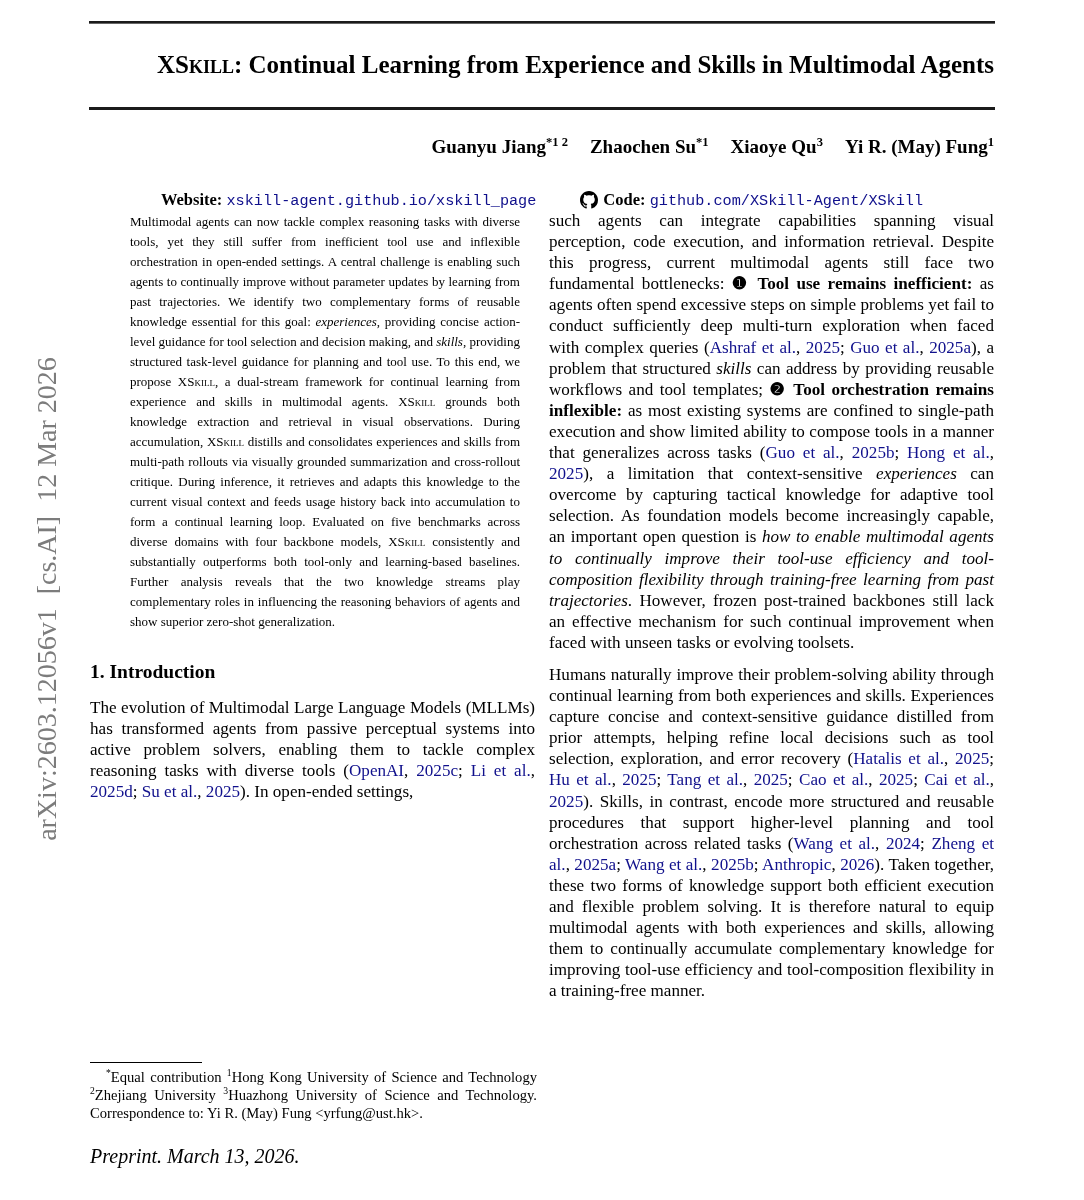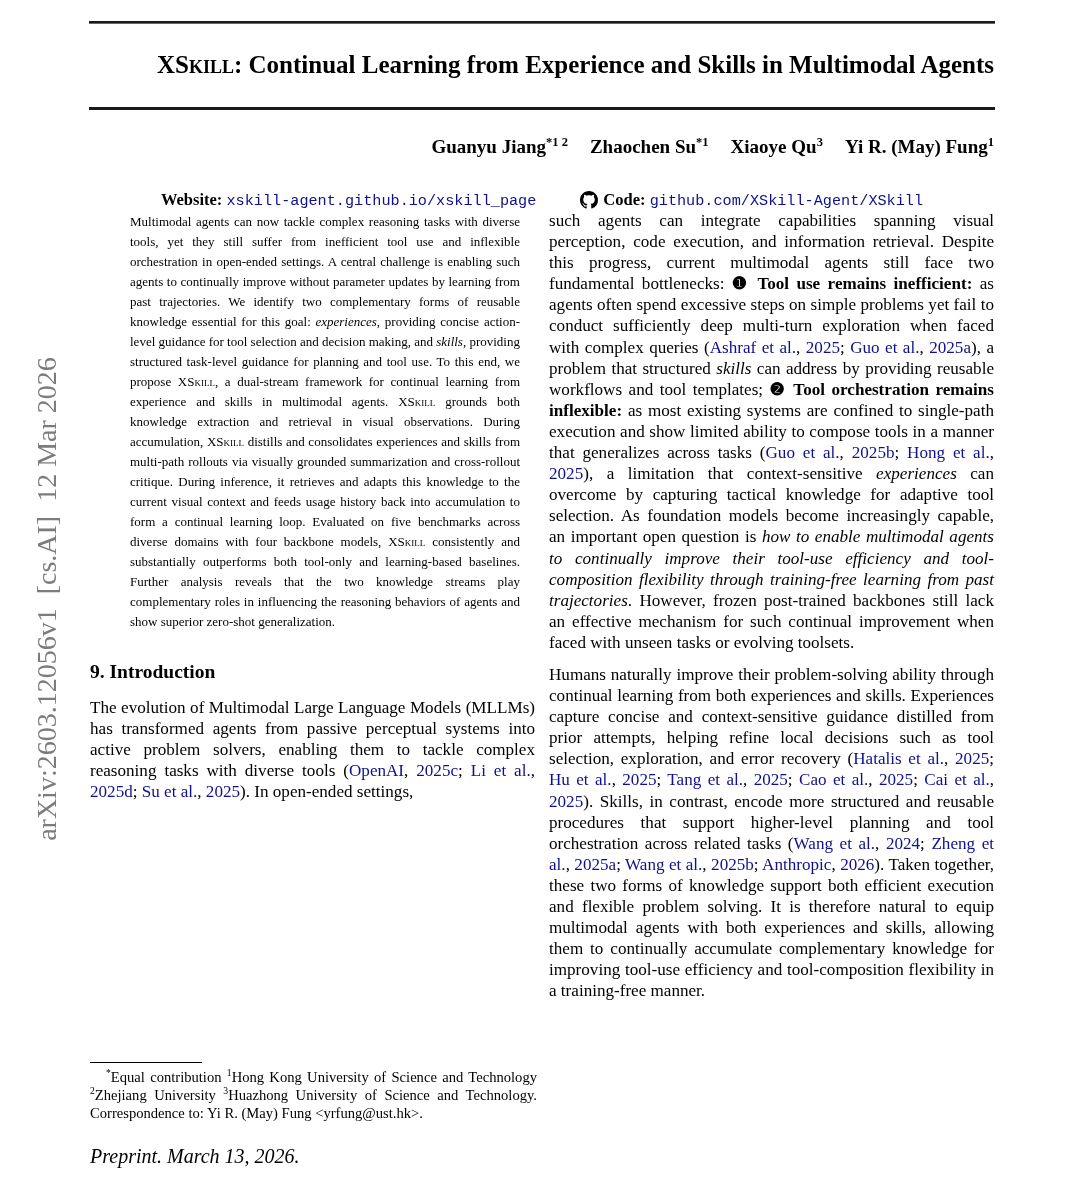--- a/index.html
+++ b/index.html
@@ -88,21 +88,21 @@
     <a class="mono-link">xskill-agent.github.io/xskill_page</a></span><span id="code-group"><span id="github-icon"><svg width="18" height="18" viewBox="0 0 16 16" aria-hidden="true">
           <path fill="#000" d="M8 0C3.58 0 0 3.58 0 8c0 3.54 2.29 6.53 5.47 7.59.4.07.55-.17.55-.38 0-.19-.01-.82-.01-1.49-2.01.37-2.53-.49-2.69-.94-.09-.23-.48-.94-.82-1.13-.28-.15-.68-.52-.01-.53.63-.01 1.08.58 1.23.82.72 1.21 1.87.87 2.33.66.07-.52.28-.87.51-1.07-1.78-.2-3.64-.89-3.64-3.95 0-.87.31-1.59.82-2.15-.08-.2-.36-1.02.08-2.12 0 0 .67-.21 2.2.82.64-.18 1.32-.27 2-.27.68 0 1.36.09 2 .27 1.53-1.04 2.2-.82 2.2-.82.44 1.1.16 1.92.08 2.12.51.56.82 1.27.82 2.15 0 3.07-1.87 3.75-3.65 3.95.29.25.54.73.54 1.48 0 1.07-.01 1.93-.01 2.2 0 .21.15.46.55.38A8.012 8.012 0 0 0 16 8c0-4.42-3.58-8-8-8z"></path>
         </svg></span><span class="link-label">Code:</span>
     <a class="mono-link">github.com/XSkill-Agent/XSkill</a></span>
 </div>
 
 <div id="arxiv-stamp">arXiv:2603.12056v1  [cs.AI]  12 Mar 2026</div>
 
 <div id="left-col">
   <div id="abstract-body" class="just"><span class="st-p">Multimodal agents can now tackle complex reasoning tasks with diverse tools, yet they still suffer from inefficient tool use and inflexible orchestration in open-ended settings. A central challenge is enabling such agents to continually improve without parameter updates by learning from past trajectories. We identify two complementary forms of reusable knowledge essential for this goal: </span><span class="st-i">experiences</span><span class="st-p">, providing concise action-level guidance for tool selection and decision making, and </span><span class="st-i">skills</span><span class="st-p">, providing structured task-level guidance for planning and tool use. To this end, we propose </span><span class="st-sc">XSkill</span><span class="st-p">, a dual-stream framework for continual learning from experience and skills in multimodal agents. </span><span class="st-sc">XSkill</span><span class="st-p"> grounds both knowledge extraction and retrieval in visual observations. During accumulation, </span><span class="st-sc">XSkill</span><span class="st-p"> distills and consolidates experiences and skills from multi-path rollouts via visually grounded summarization and cross-rollout critique. During inference, it retrieves and adapts this knowledge to the current visual context and feeds usage history back into accumulation to form a continual learning loop. Evaluated on five benchmarks across diverse domains with four backbone models, </span><span class="st-sc">XSkill</span><span class="st-p"> consistently and substantially outperforms both tool-only and learning-based baselines. Further analysis reveals that the two knowledge streams play complementary roles in influencing the reasoning behaviors of agents and show superior zero-shot generalization.</span></div>
-  <h2 id="intro-heading">9. Introduction</h2>
+  <h2 id="intro-heading">1. Introduction</h2>
   <p class="body-par just"><span class="st-p">The evolution of Multimodal Large Language Models (MLLMs) has transformed agents from passive perceptual systems into active problem solvers, enabling them to tackle complex reasoning tasks with diverse tools (</span><span class="st-a">OpenAI</span><span class="st-p">, </span><span class="st-a">2025c</span><span class="st-p">; </span><span class="st-a">Li et al.</span><span class="st-p">, </span><span class="st-a">2025d</span><span class="st-p">; </span><span class="st-a">Su et al.</span><span class="st-p">, </span><span class="st-a">2025</span><span class="st-p">). In open-ended settings,</span></p>
 </div>
 
 <div id="right-col">
   <p class="body-par just"><span class="st-p">such agents can integrate capabilities spanning visual perception, code execution, and information retrieval. Despite this progress, current multimodal agents still face two fundamental bottlenecks: </span><span class="st-b">❶ Tool use remains inefficient:</span><span class="st-p"> as agents often spend excessive steps on simple problems yet fail to conduct sufficiently deep multi-turn exploration when faced with complex queries (</span><span class="st-a">Ashraf et al.</span><span class="st-p">, </span><span class="st-a">2025</span><span class="st-p">; </span><span class="st-a">Guo et al.</span><span class="st-p">, </span><span class="st-a">2025a</span><span class="st-p">), a problem that structured </span><span class="st-i">skills</span><span class="st-p"> can address by providing reusable workflows and tool templates; </span><span class="st-b">❷ Tool orchestration remains inflexible:</span><span class="st-p"> as most existing systems are confined to single-path execution and show limited ability to compose tools in a manner that generalizes across tasks (</span><span class="st-a">Guo et al.</span><span class="st-p">, </span><span class="st-a">2025b</span><span class="st-p">; </span><span class="st-a">Hong et al.</span><span class="st-p">, </span><span class="st-a">2025</span><span class="st-p">), a limitation that context-sensitive </span><span class="st-i">experiences</span><span class="st-p"> can overcome by capturing tactical knowledge for adaptive tool selection. As foundation models become increasingly capable, an important open question is </span><span class="st-i">how to enable multimodal agents to continually improve their tool-use efficiency and tool-composition flexibility through training-free learning from past trajectories</span><span class="st-p">. However, frozen post-trained backbones still lack an effective mechanism for such continual improvement when faced with unseen tasks or evolving toolsets.</span></p>
   <p class="body-par just"><span class="st-p">Humans naturally improve their problem-solving ability through continual learning from both experiences and skills. Experiences capture concise and context-sensitive guidance distilled from prior attempts, helping refine local decisions such as tool selection, exploration, and error recovery (</span><span class="st-a">Hatalis et al.</span><span class="st-p">, </span><span class="st-a">2025</span><span class="st-p">; </span><span class="st-a">Hu et al.</span><span class="st-p">, </span><span class="st-a">2025</span><span class="st-p">; </span><span class="st-a">Tang et al.</span><span class="st-p">, </span><span class="st-a">2025</span><span class="st-p">; </span><span class="st-a">Cao et al.</span><span class="st-p">, </span><span class="st-a">2025</span><span class="st-p">; </span><span class="st-a">Cai et al.</span><span class="st-p">, </span><span class="st-a">2025</span><span class="st-p">). Skills, in contrast, encode more structured and reusable procedures that support higher-level planning and tool orchestration across related tasks (</span><span class="st-a">Wang et al.</span><span class="st-p">, </span><span class="st-a">2024</span><span class="st-p">; </span><span class="st-a">Zheng et al.</span><span class="st-p">, </span><span class="st-a">2025a</span><span class="st-p">; </span><span class="st-a">Wang et al.</span><span class="st-p">, </span><span class="st-a">2025b</span><span class="st-p">; </span><span class="st-a">Anthropic</span><span class="st-p">, </span><span class="st-a">2026</span><span class="st-p">). Taken together, these two forms of knowledge support both efficient execution and flexible problem solving. It is therefore natural to equip multimodal agents with both experiences and skills, allowing them to continually accumulate complementary knowledge for improving tool-use efficiency and tool-composition flexibility in a training-free manner.</span></p>
 </div>
 
 <div id="footnote">
   <div id="footnote-rule"></div>

